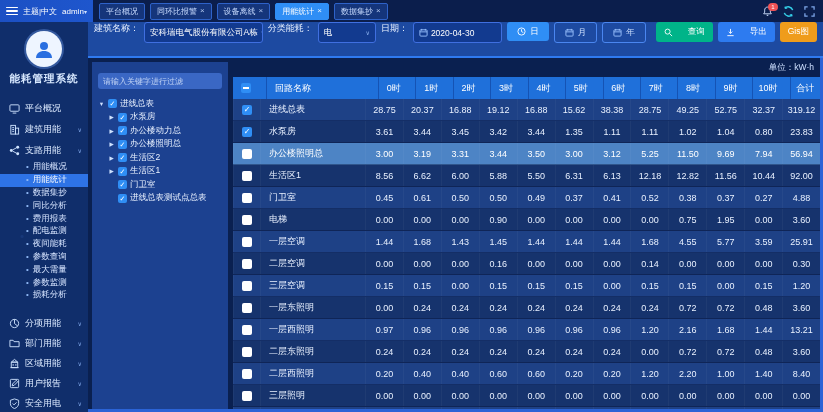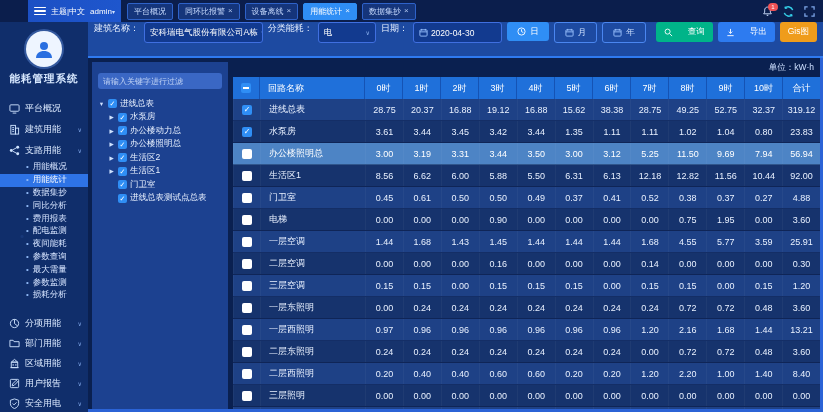--- a/index.html
+++ b/index.html
@@ -2,21 +2,21 @@
 <html><head>
 <meta charset="utf-8">
 <style>
   html,body{margin:0;padding:0;}
   body{width:823px;height:412px;overflow:hidden;background:#0a2050;
        font-family:"Liberation Sans","DejaVu Sans",sans-serif;color:#e8f1ff;
        -webkit-font-smoothing:antialiased;}
   .app{width:823px;height:412px;display:flex;flex-direction:column;}
 
   
-  .topbar{height:22px;background:#0b1e4c;display:flex;align-items:center;position:relative;flex:0 0 22px;padding-left:28px;}
+  .topbar{height:22px;background:#0b1e4c;display:flex;align-items:center;position:relative;flex:0 0 22px;}
   .topbar-left{height:22px;background:linear-gradient(90deg,#1c50c4,#1e56cd);display:flex;align-items:center;
                gap:5px;padding:0 6px 0 6px;flex:0 0 auto;}
   .hamburger{width:12px;display:flex;flex-direction:column;gap:2px;cursor:pointer;}
   .hamburger i{height:1.5px;background:#fff;display:block;border-radius:1px;}
   .tb-title{font-size:8px;color:#fff;white-space:nowrap;}
   .tb-user{font-size:8px;color:#fff;display:flex;align-items:center;gap:0;white-space:nowrap;cursor:pointer;}
   .tb-user .chev{font-size:6px;color:#cfe0ff;}
   .tabs{display:flex;align-items:center;gap:5px;margin-left:6px;}
   .tab{height:15px;display:flex;align-items:center;gap:3px;padding:0 6px;border-radius:2px;
        background:#15357b;border:1px solid #2e62c9;color:#c9dcff;font-size:8px;white-space:nowrap;cursor:pointer;}
@@ -89,21 +89,21 @@
   .tree-search::placeholder{color:#c2d4f5;}
   .tree-list{margin-top:8px;}
   .tree-row{height:13.5px;display:flex;align-items:center;gap:3px;font-size:8.5px;color:#eaf2ff;
             cursor:pointer;white-space:nowrap;overflow:hidden;}
   .tree-row .arrow{width:7px;font-size:5.5px;color:#cfe2ff;flex:0 0 7px;text-align:center;}
   .tree-row.lvl1{padding-left:10px;}
 
   
   .tablewrap{flex:1;display:flex;flex-direction:column;min-width:0;min-height:0;}
   .unit{height:15px;flex:0 0 15px;text-align:right;font-size:8.5px;color:#cfe0ff;padding-right:6px;}
-  .thead{height:22px;flex:0 0 22px;background:#1f70da;display:flex;align-items:stretch;font-size:9px;color:#fff;}
+  .thead{height:22px;flex:0 0 22px;background:#1f70da;display:flex;align-items:stretch;font-size:9px;color:#fff;gap:7px;}
   .th{display:flex;align-items:center;justify-content:center;border-left:1px solid rgba(12,60,150,.55);}
   .th:first-child{border-left:none;}
   .th.cbcol{flex:0 0 26px;}
   .th.namecol{flex:0 0 96px;justify-content:flex-start;padding-left:8px;}
   .th.hourcol,.th.totalcol{flex:1;}
   .tbody{flex:1;overflow:hidden;}
   .tr{height:21px;display:flex;align-items:stretch;font-size:9px;color:#e9f1ff;cursor:pointer;
       border-bottom:1px solid rgba(6,18,55,.4);}
   .tr.odd{background:#1e4186;}
   .tr.even{background:#16336d;}

